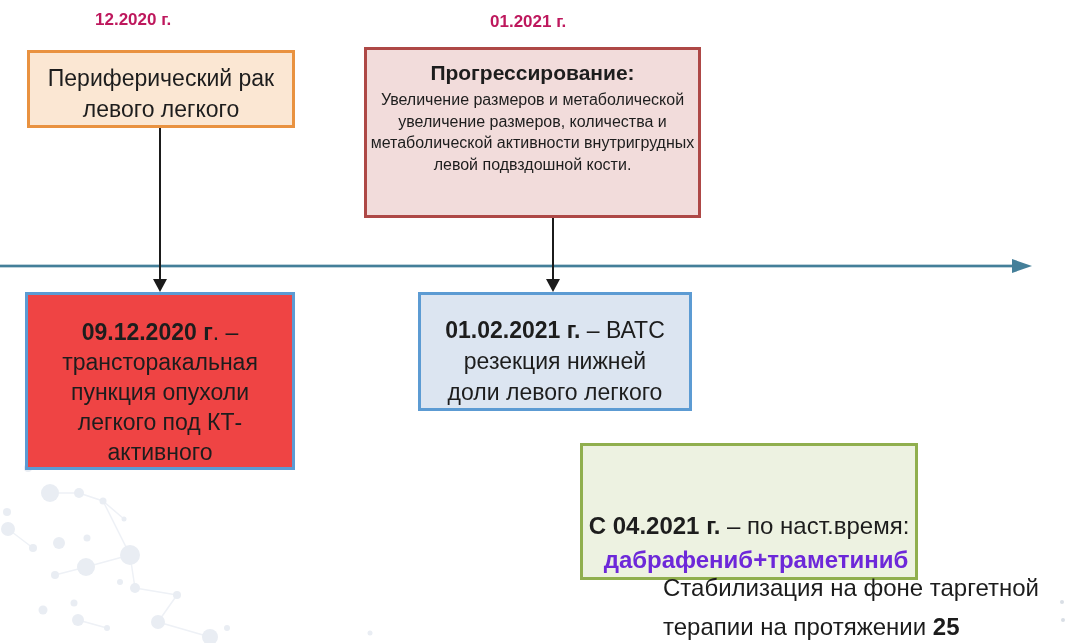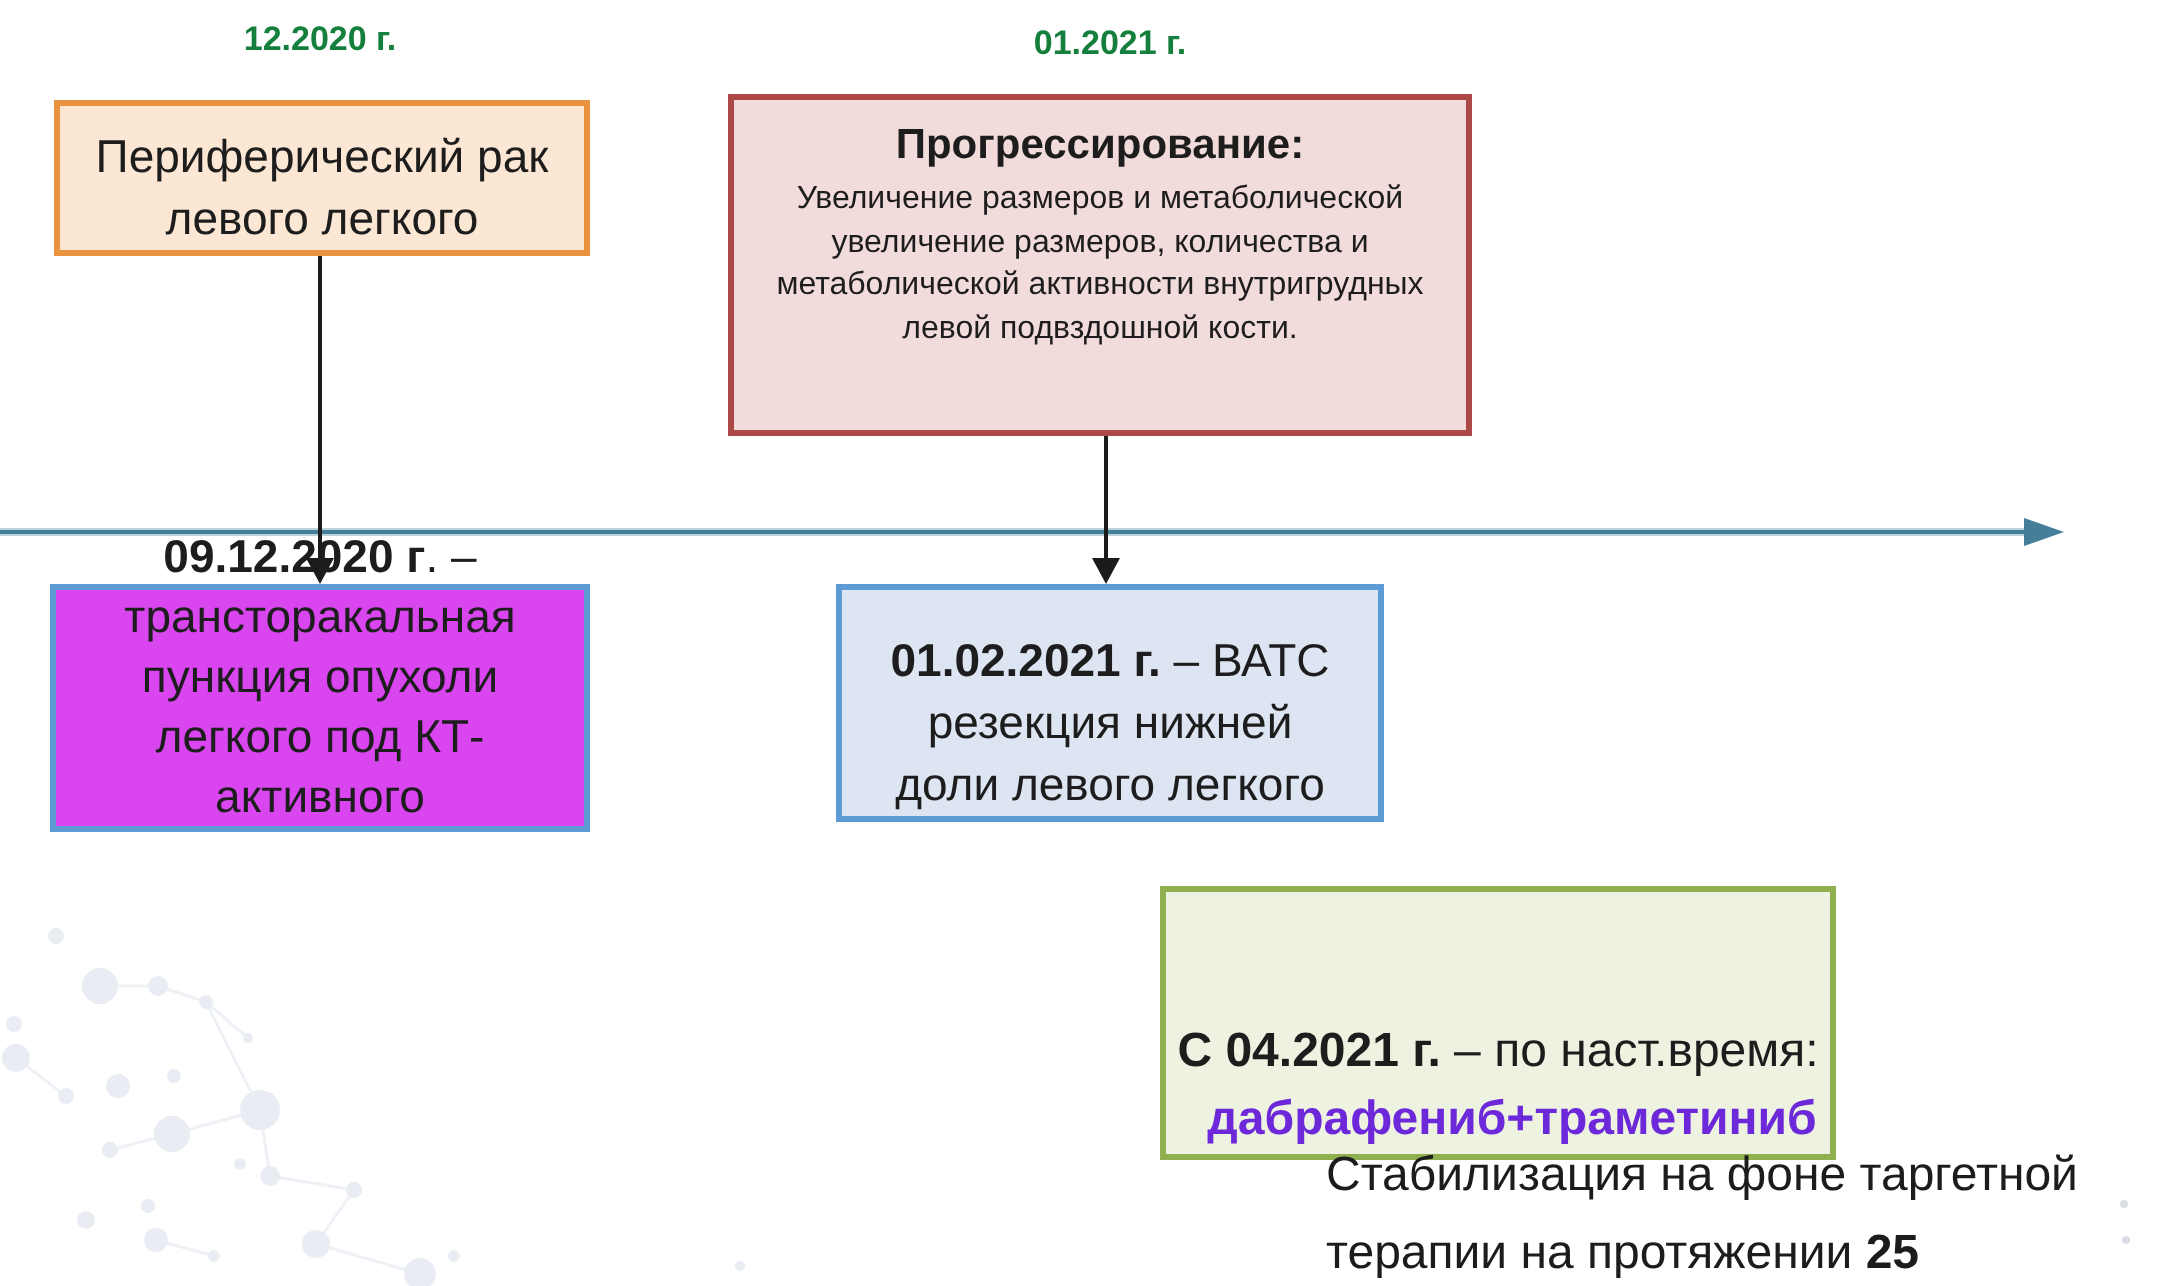--- a/index.html
+++ b/index.html
@@ -13,24 +13,24 @@
     color: #1d1d1d;
   }
 
   
   .deco { position: absolute; left: 0; top: 453px; }
 
   
   .date-label {
     position: absolute;
     width: 130px;
-    text-align: center;
+    text-align: left;
     font-weight: bold;
     font-size: 17px;
-    color: #15803d;
+    color: #be185d;
   }
   .lbl1 { left: 95px;  top: 10px; }
   .lbl2 { left: 490px; top: 12px; }
 
   
   .box {
     position: absolute;
     box-sizing: border-box;
     display: flex;
     flex-direction: column;
@@ -39,30 +39,30 @@
   }
   .line { display: block; }
 
   .diagnosis {
     left: 27px; top: 50px; width: 268px; height: 78px;
     background: #fbe7d3; border: 3px solid #e99240;
     font-size: 23px; line-height: 31px;
   }
 
   .progression {
-    left: 364px; top: 47px; width: 372px; height: 171px;
+    left: 364px; top: 47px; width: 337px; height: 171px;
     background: #f2dcdb; border: 3px solid #ae4846;
     justify-content: flex-start; padding-top: 10px;
   }
   .prog-title { font-weight: bold; font-size: 21px; line-height: 26px; margin-bottom: 3px; }
   .prog-body .line { font-size: 16px; line-height: 21.5px; }
 
   .puncture {
-    left: 25px; top: 292px; width: 270px; height: 124px;
-    background: #d946ef; border: 3px solid #5c9bd3;
+    left: 25px; top: 292px; width: 270px; height: 178px;
+    background: #ef4444; border: 3px solid #5c9bd3;
     font-size: 23px; line-height: 30px;
   }
 
   .vats {
     left: 418px; top: 292px; width: 274px; height: 119px;
     background: #dce5f1; border: 3px solid #5c9bd3;
     font-size: 23px; line-height: 31px;
   }
 
   .therapy {

